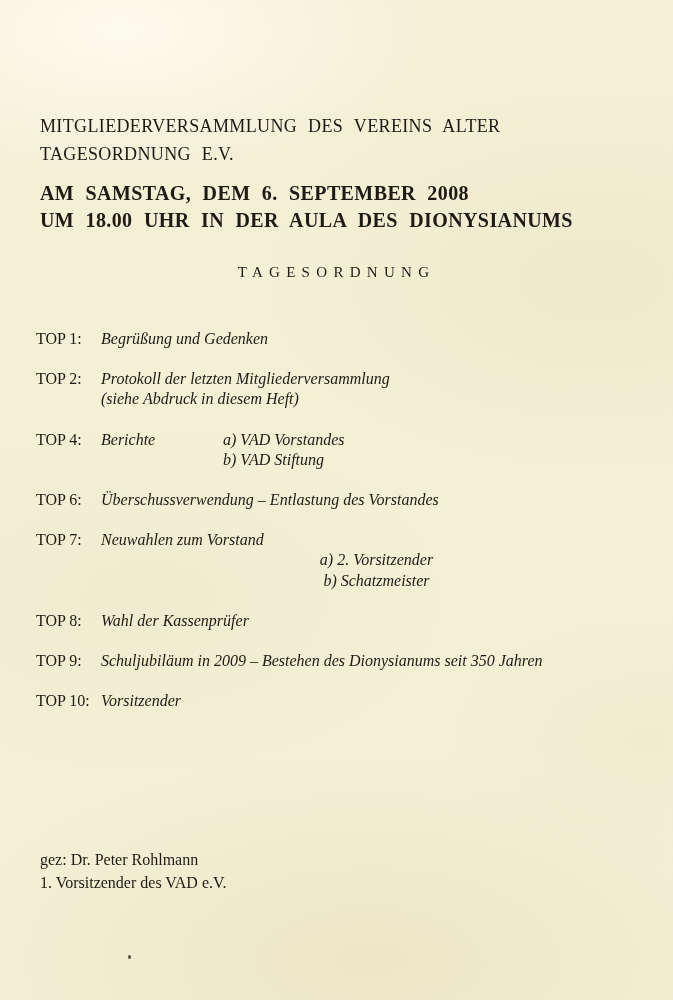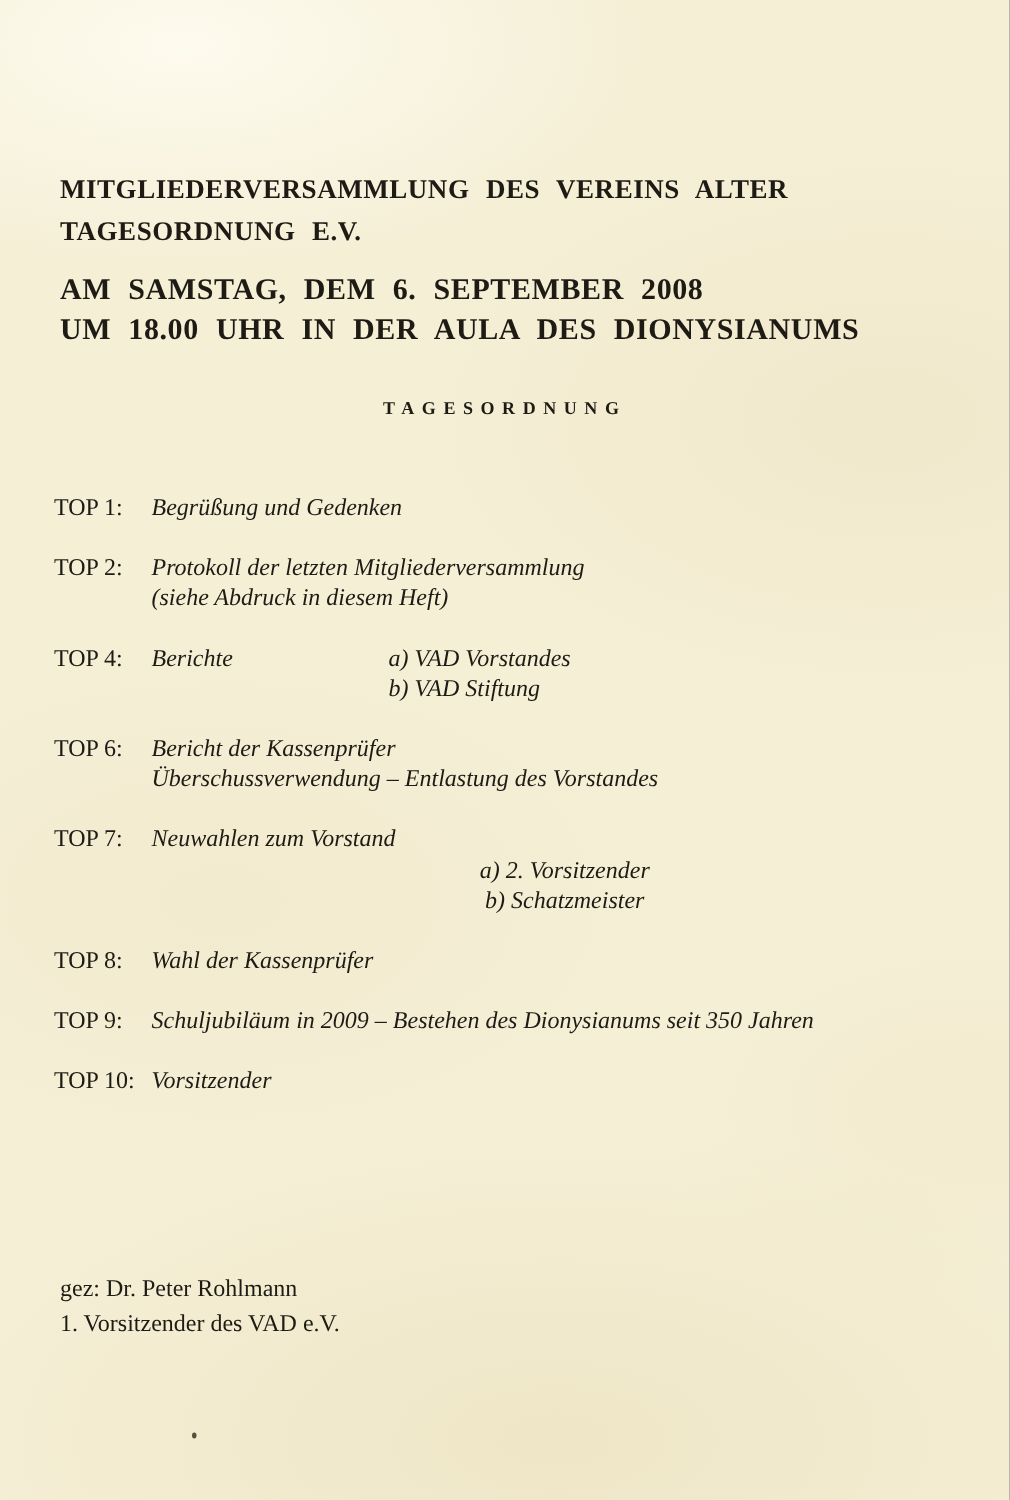--- a/index.html
+++ b/index.html
@@ -15,42 +15,42 @@
     background-color: #f5efd6;
     background-image:
       radial-gradient(ellipse 440px 210px at 18% 3%,  rgba(255,253,243,0.85), rgba(255,253,243,0) 70%),
       radial-gradient(ellipse 520px 300px at 88% 28%, rgba(231,220,183,0.35), rgba(231,220,183,0) 65%),
       radial-gradient(ellipse 480px 280px at 22% 60%, rgba(234,224,190,0.30), rgba(234,224,190,0) 65%),
       radial-gradient(ellipse 620px 300px at 55% 96%, rgba(229,217,176,0.42), rgba(229,217,176,0) 70%),
       radial-gradient(ellipse 320px 200px at 96% 74%, rgba(236,226,192,0.30), rgba(236,226,192,0) 65%);
   }
   .title-block {
     position: absolute; left: 40px; top: 112px;
-    font-weight: bold; font-size: 18px; line-height: 28px;
+    font-weight: normal; font-size: 18px; line-height: 28px;
     word-spacing: 0.34em; letter-spacing: 0.02em;
   }
   .date-block {
     position: absolute; left: 40px; top: 180px;
     font-weight: bold; font-size: 20px; line-height: 27px;
     word-spacing: 0.30em; letter-spacing: 0.02em;
   }
   .agenda-heading {
     position: absolute; left: 0; right: 0; top: 258px;
     margin: 0; text-align: center;
-    font-size: 12px; font-weight: bold; line-height: 28px;
+    font-size: 15px; font-weight: normal; line-height: 28px;
     letter-spacing: 0.42em;
   }
   .agenda {
     position: absolute; left: 36px; right: 25px; top: 329px;
     font-size: 16px; line-height: 20.2px;
   }
   .row { display: flex; margin-bottom: 20px; }
   .lab { flex: 0 0 65px; }
   .txt { flex: 1; font-style: italic; }
-  .cols { display: flex; align-items: flex-start; gap: 36px; }
+  .cols { display: flex; align-items: flex-start; }
   .desc { flex: 0 0 122px; }
   .sub { margin-left: 4px; text-align: center; }
   .signature {
     position: absolute; left: 40px; top: 849px;
     font-size: 16px; line-height: 22.5px;
   }
   .speck {
     position: absolute; left: 128px; top: 955px;
     width: 3px; height: 4px; border-radius: 50%;
     background: #55503e;
@@ -99,21 +99,20 @@
           <div>a) VAD Vorstandes</div>
           <div>b) VAD Stiftung</div>
         </div>
       </div>
     </div>
 
 
     <div class="row">
       <span class="lab">TOP 6:</span>
       <div class="txt">
-        <div>Bericht der Kassenprüfer</div>
         <div>Überschussverwendung – Entlastung des Vorstandes</div>
       </div>
     </div>
 
     <div class="row">
       <span class="lab">TOP 7:</span>
       <div class="txt">
         <div>Neuwahlen zum Vorstand</div>
         <div class="sub">a) 2. Vorsitzender</div>
         <div class="sub">b) Schatzmeister</div>

